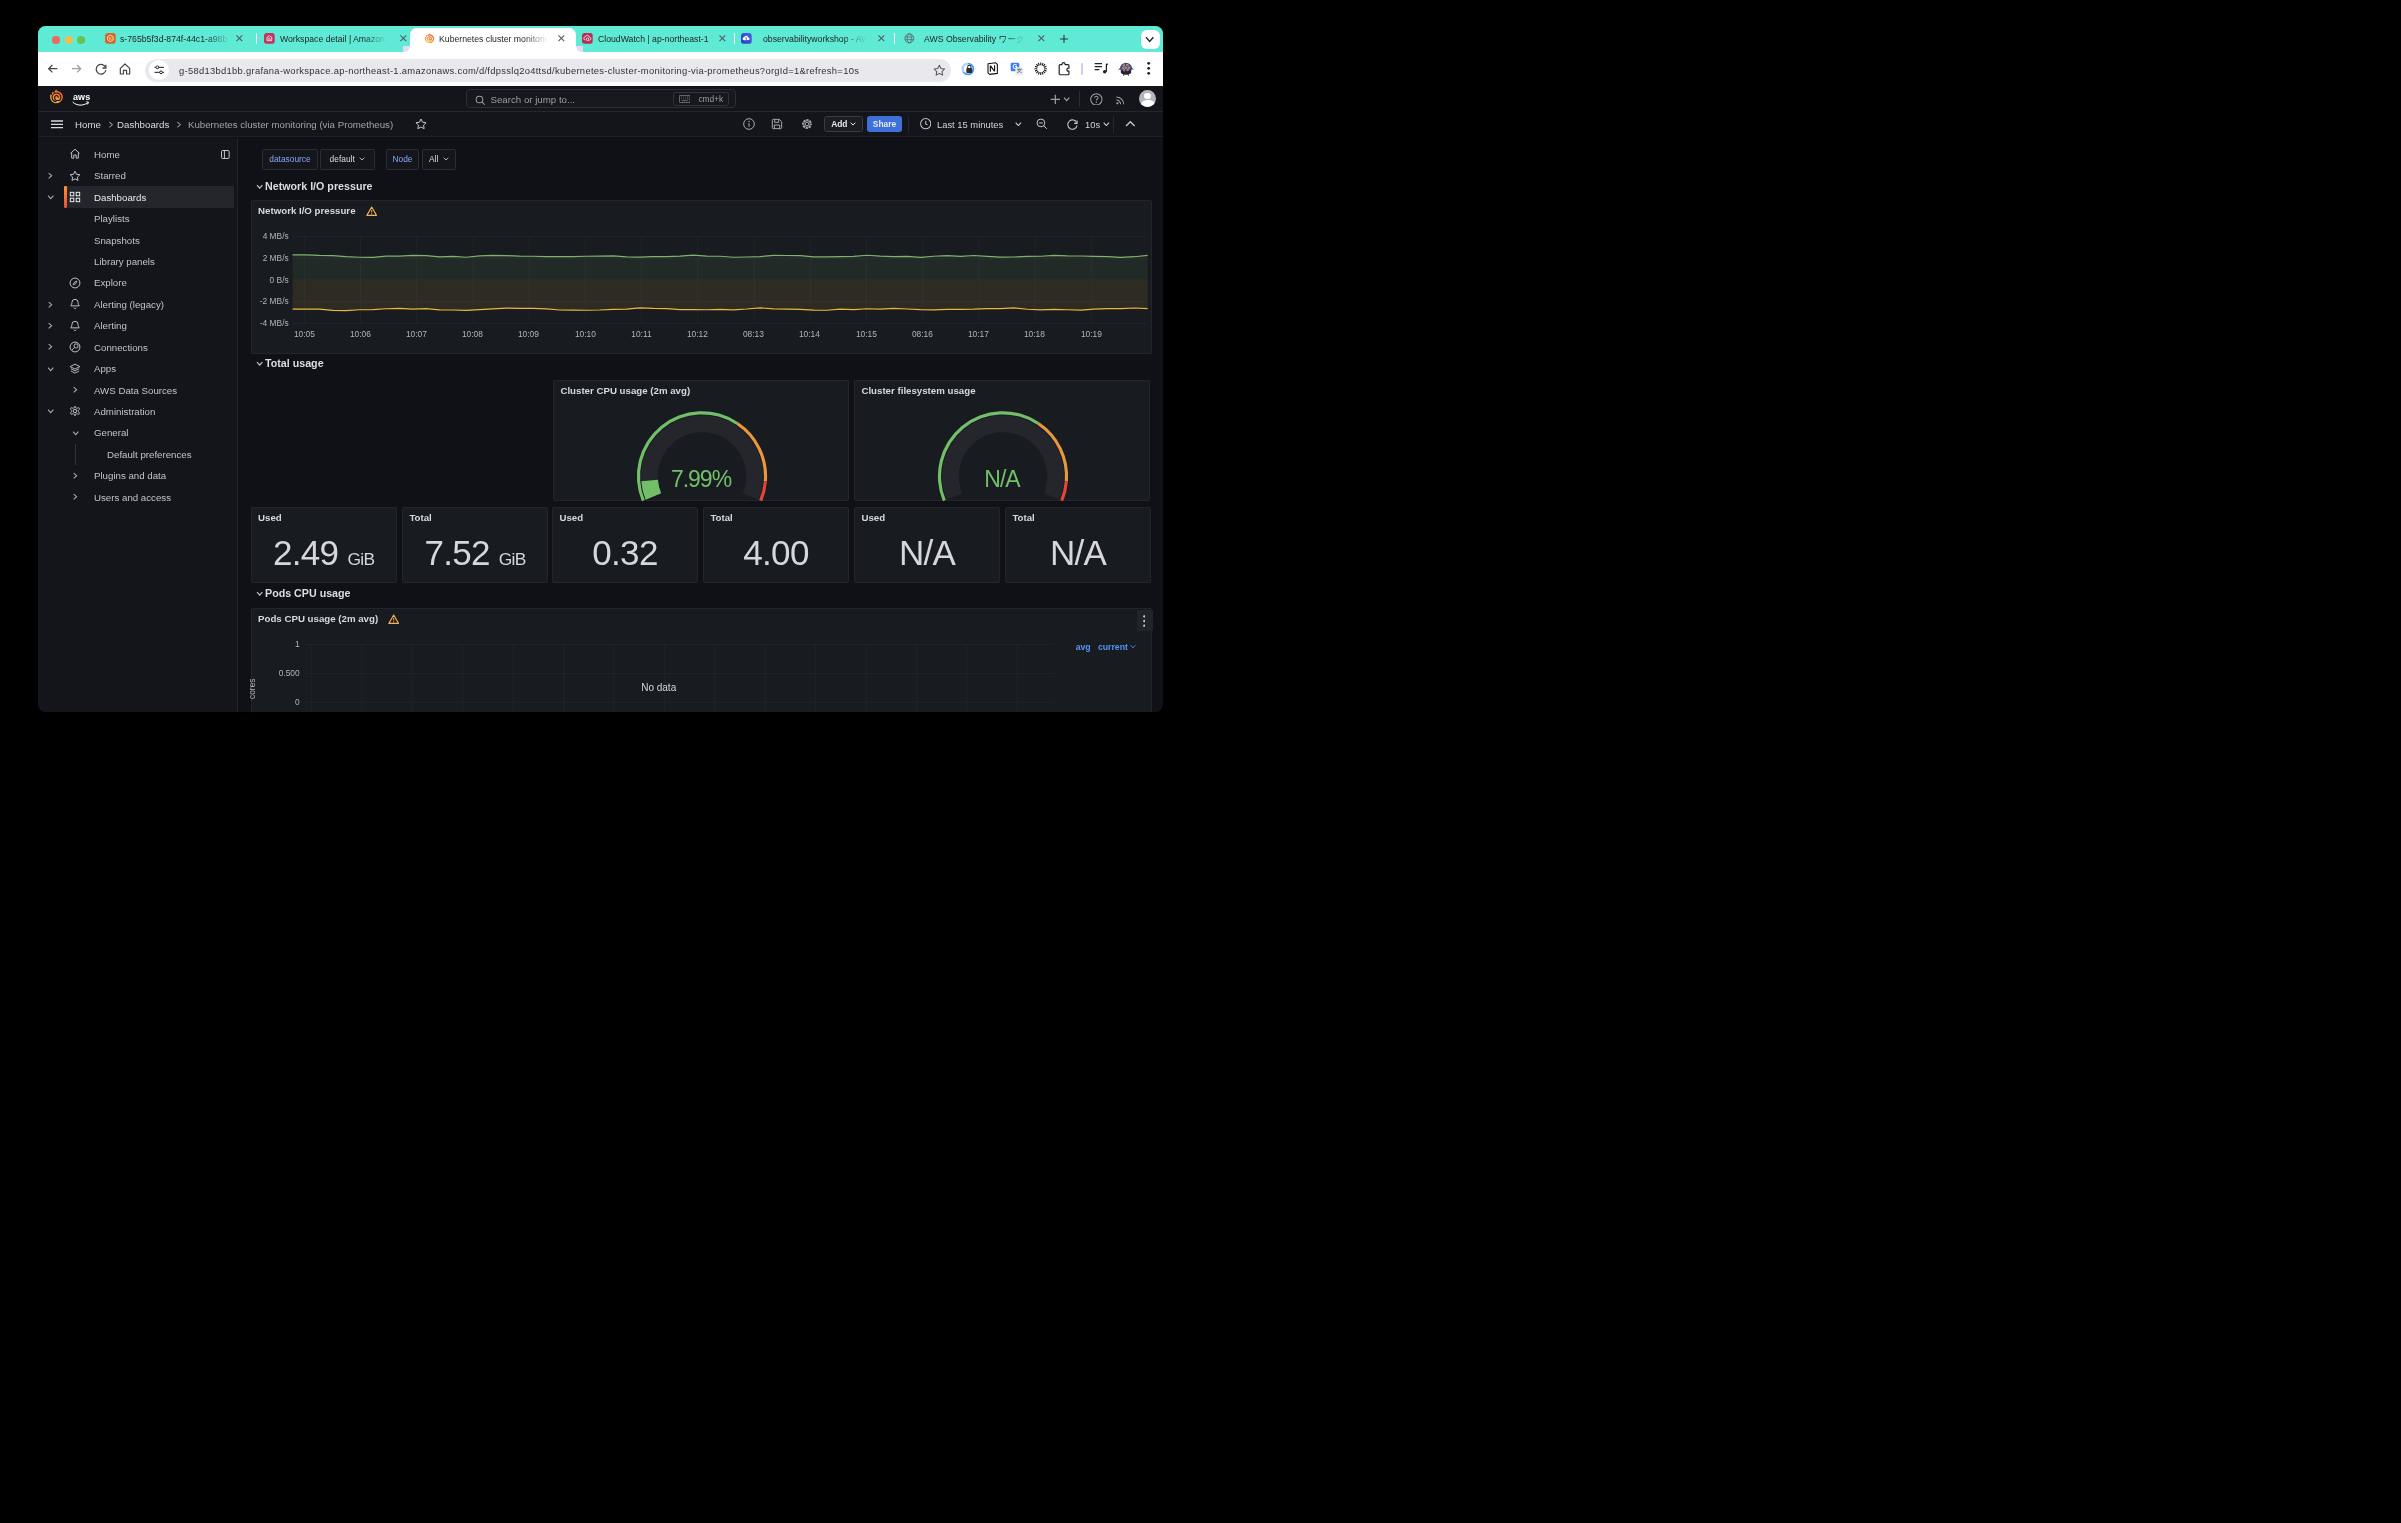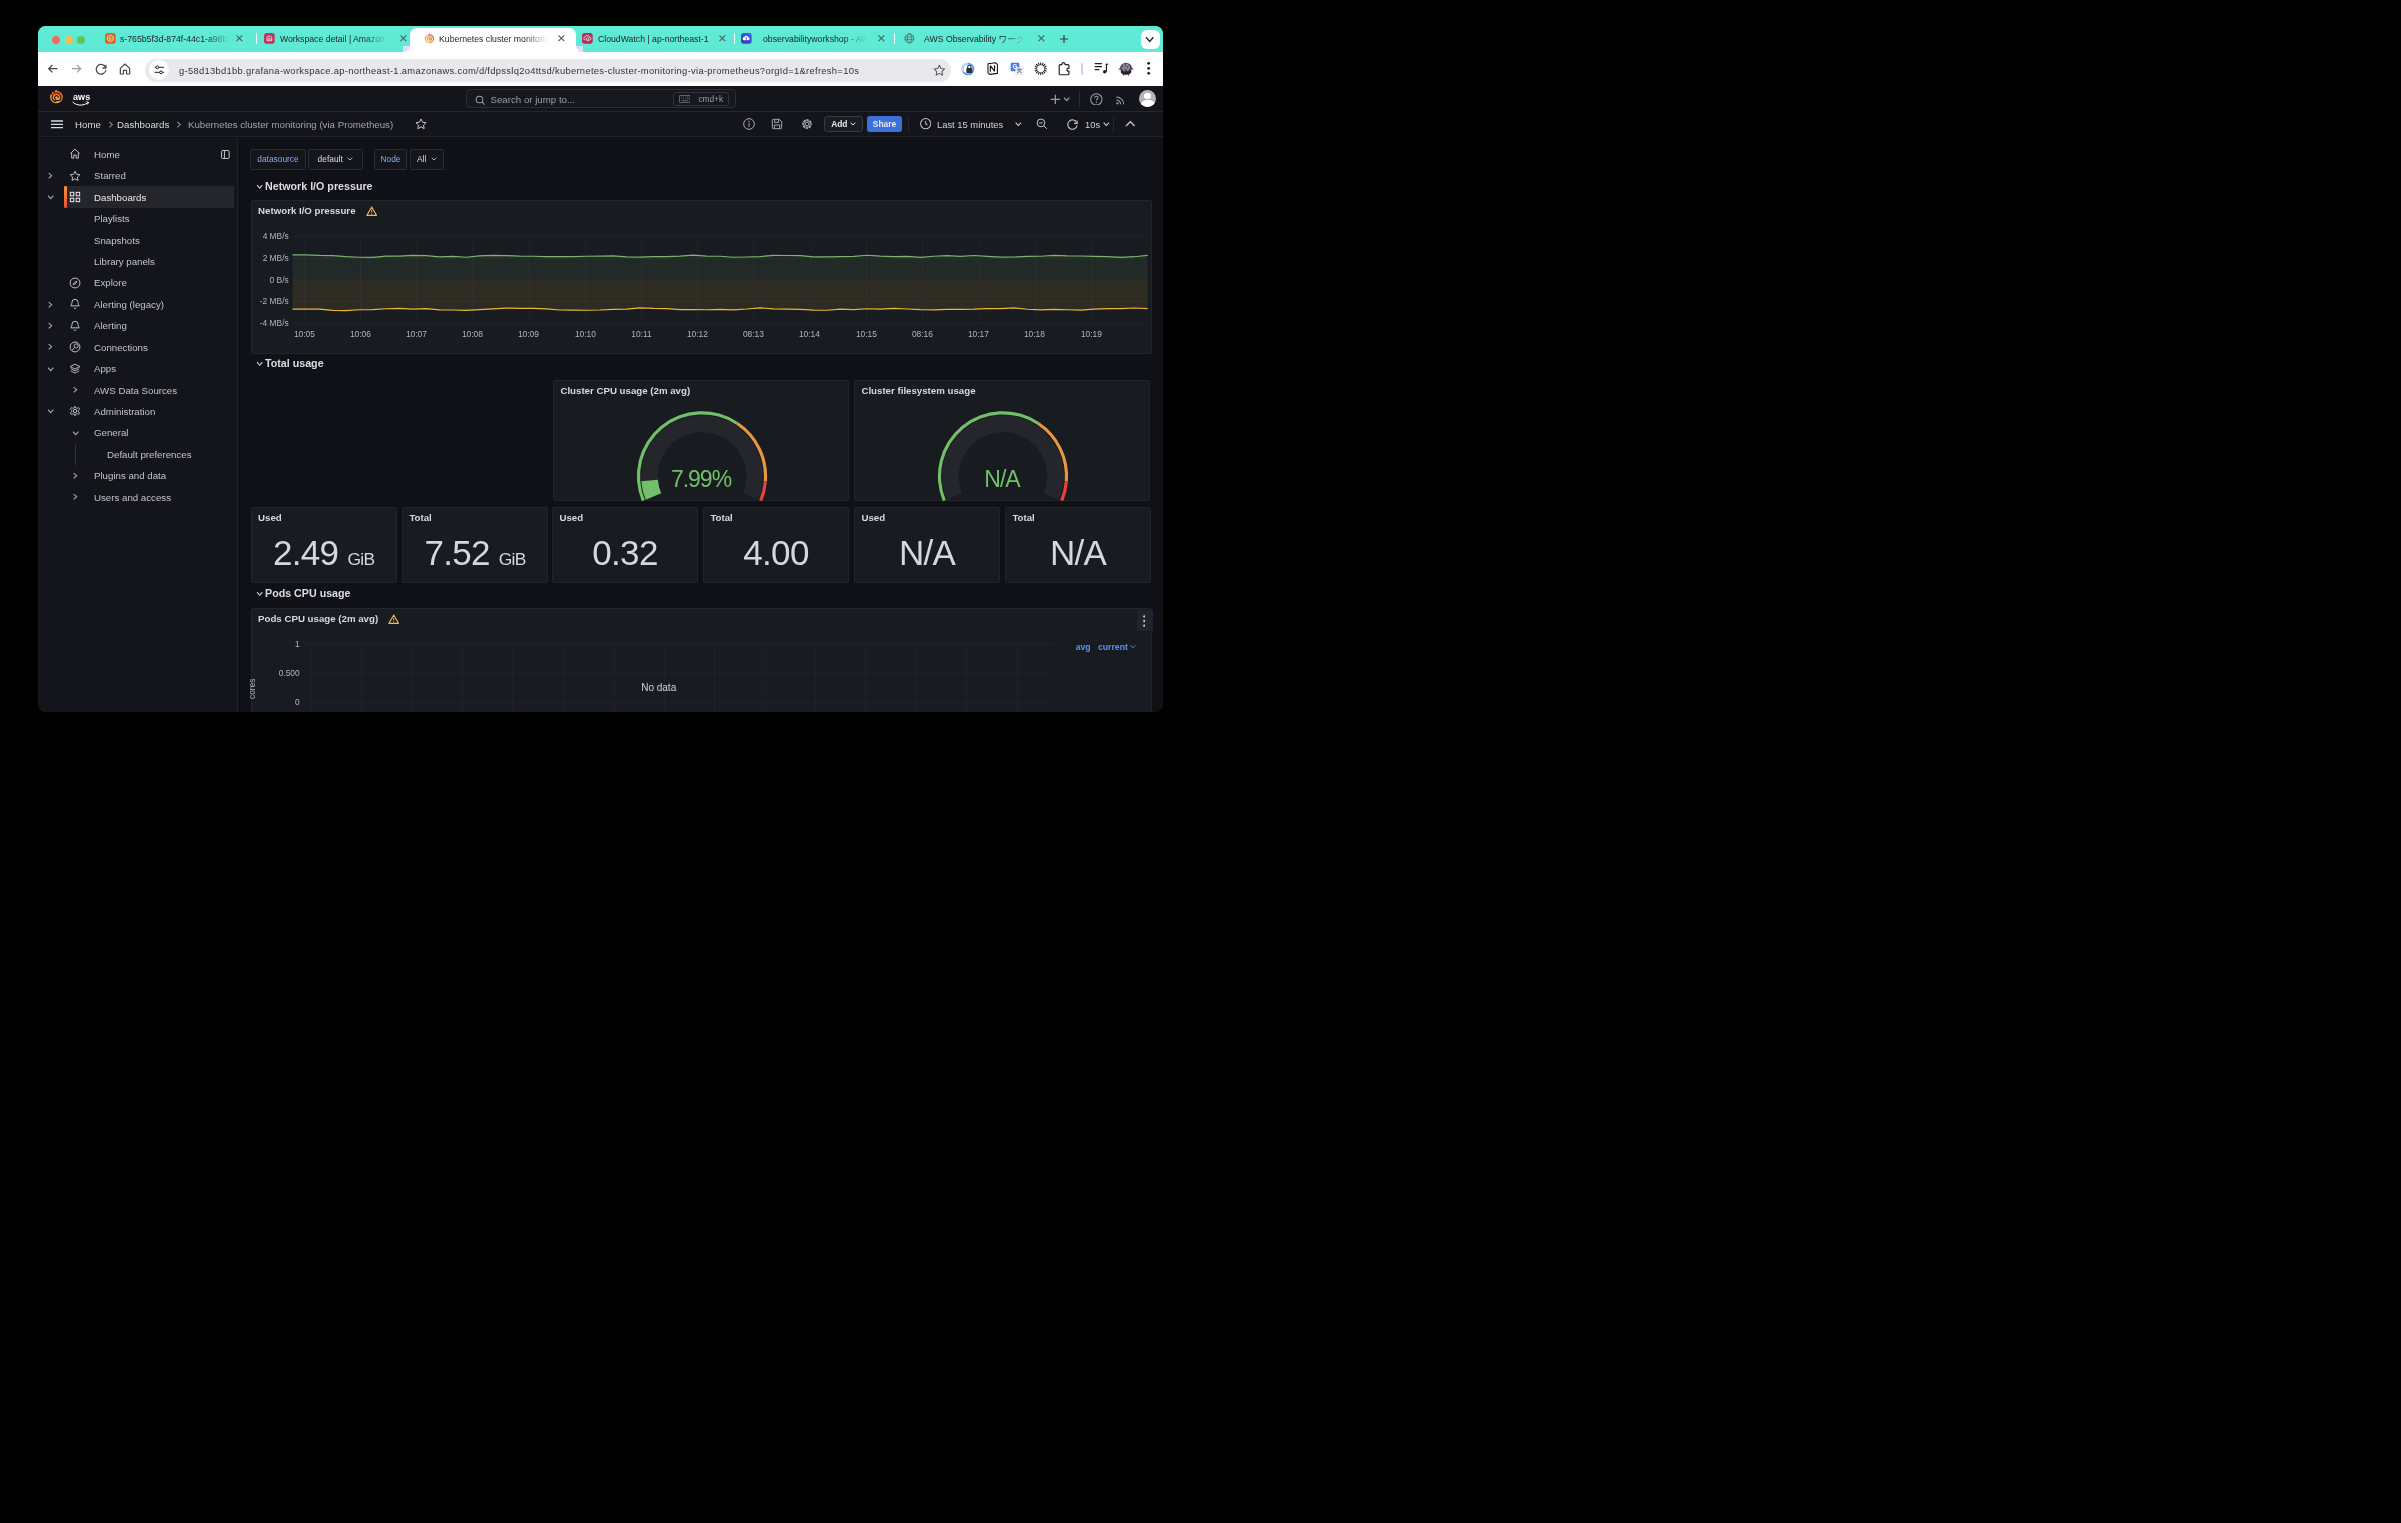--- a/index.html
+++ b/index.html
@@ -20,21 +20,21 @@
 #gtop { position:absolute; left:0; top:60px; width:100%; height:26.5px; background:#14151a; }
 #gcrumb { position:absolute; left:0; top:86px; width:100%; height:25px; background:#14151a; border-bottom:0.7px solid #1f2026; }
 #gtop { border-bottom:0.7px solid #26272d; }
 #searchbox { position:absolute; left:428px; top:3.4px; width:270px; height:19.4px; background:#17181e; border:0.7px solid #2c2e36; border-radius:4px; color:#9d9ea7; }
 .btn { position:absolute; height:16px; border-radius:2.7px; font-size:8.4px; font-weight:700; color:#e8e9ed; display:flex; align-items:center; justify-content:center; }
 
 #side { position:absolute; left:0; top:112px; width:200px; bottom:0; background:#14151a; border-right:0.7px solid #222329; }
 .mi { position:absolute; left:56px; font-size:9.7px; color:#c6c7ce; white-space:nowrap; }
 
 #content { position:absolute; left:201px; top:112px; right:0; bottom:0; background:#101116; }
-.chip { position:absolute; top:11px; height:21px; background:#15161c; border:0.7px solid #2b2d35; border-radius:1.3px; display:flex; align-items:center; justify-content:center; font-size:8.4px; font-weight:500; }
+.chip { position:absolute; top:11px; height:21px; background:#15161c; border:0.7px solid #2b2d35; border-radius:1.3px; display:flex; align-items:center; justify-content:center; font-size:8.4px; font-weight:500;margin-left:12px; }
 .sechdr { position:absolute; font-size:10.7px; font-weight:700; color:#dcdde3; }
 .panel { position:absolute; background:#181b20; border:0.7px solid #23252b; border-radius:1.3px; }
 .ptitle { position:absolute; left:6.4px; top:4.7px; font-size:9.7px; font-weight:700; color:#d8d9e0; }
 .axlbl { position:absolute; font-size:8.4px; color:#b4b5bd; }
 .statlbl { position:absolute; left:6.4px; top:4px; font-size:9.7px; font-weight:700; color:#d8d9e0; }
 .statval { position:absolute; left:0; width:100%; text-align:center; font-weight:500; color:#d5d6de; letter-spacing:-0.7px; }
 .gaugeval { position:absolute; width:100%; text-align:center; font-size:23px; letter-spacing:-1px; font-weight:500; color:#73bf69; line-height:25.5px; }
 </style></head>
 <body>
 <div id="win">

